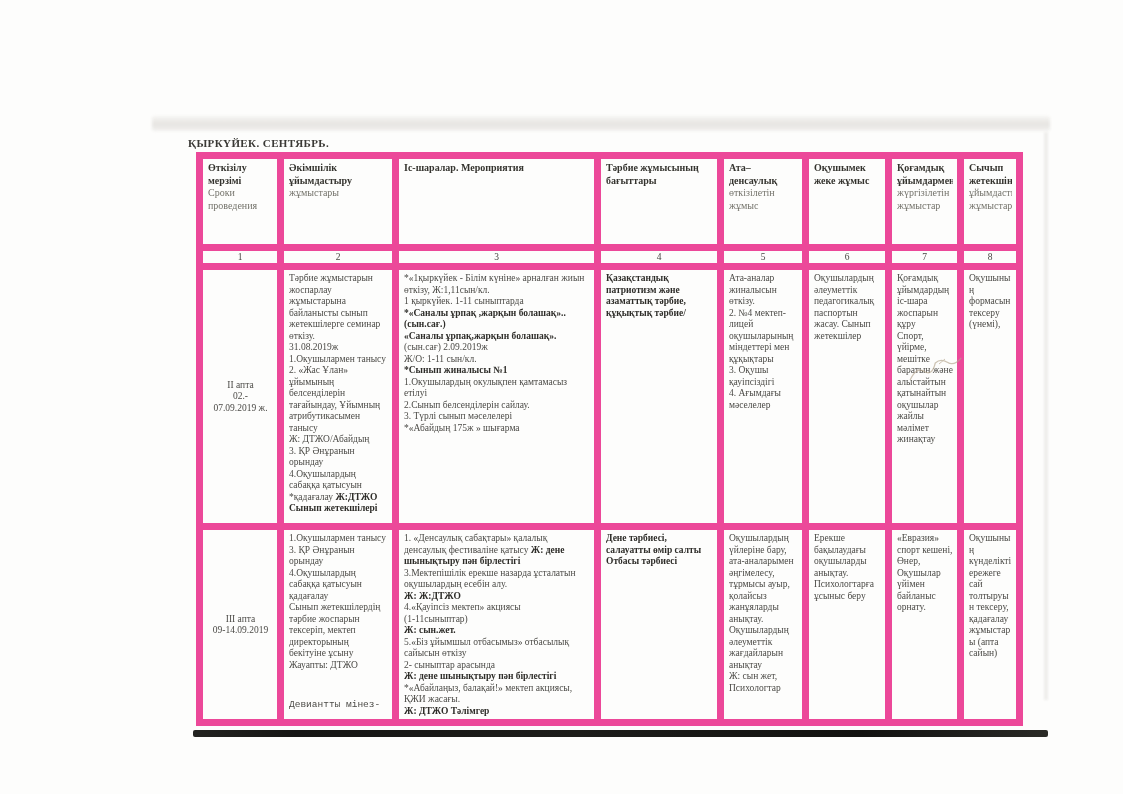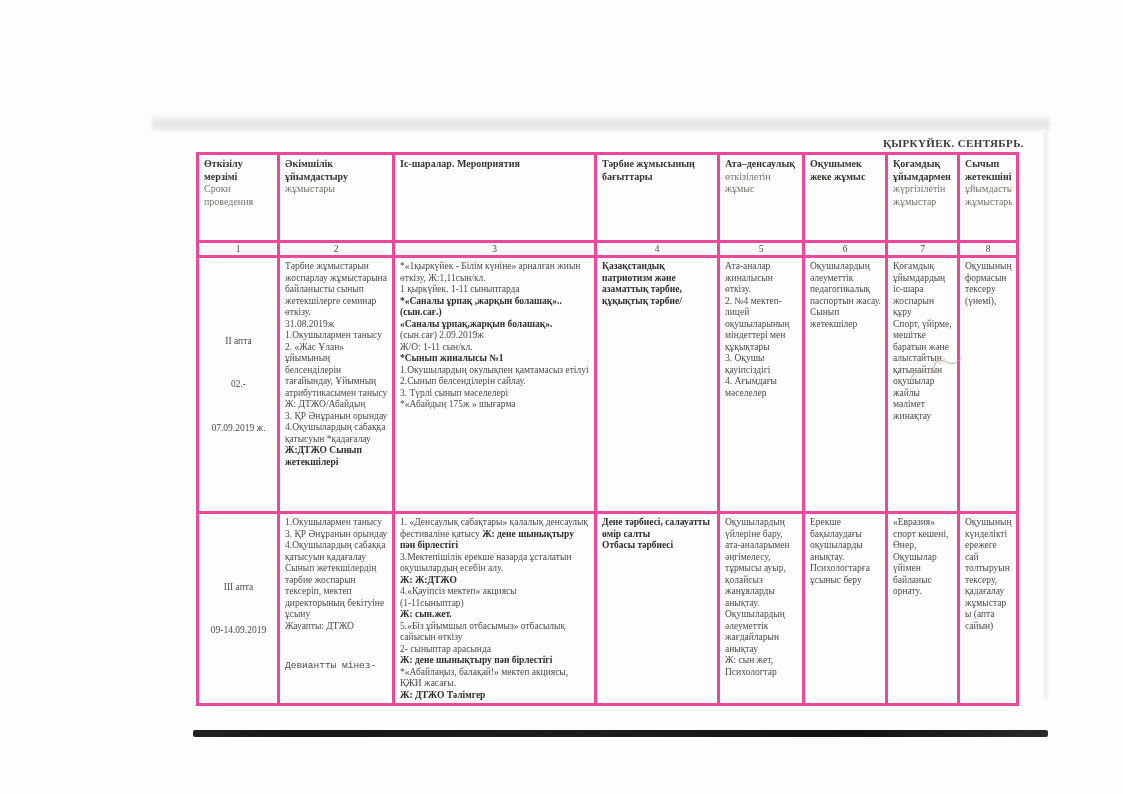--- a/index.html
+++ b/index.html
@@ -16,42 +16,42 @@
   .scan-edge-bottom{
     position:absolute;left:193px;top:730px;width:855px;height:7px;
     background:linear-gradient(90deg,#232320,#161614 12%,#1d1d1a 45%,#121210 78%,#2a2a26);
     border-radius:2px;
   }
   .right-shadow{
     position:absolute;left:1044px;top:132px;width:4px;height:568px;
     background:#efeeec;filter:blur(1px);
   }
   .page-title{
-    position:absolute;left:204px;top:137px;width:820px;
-    text-align:right;font-weight:bold;font-size:11px;color:#3a3935;
+    position:absolute;left:188px;top:137px;width:820px;
+    text-align:left;font-weight:bold;font-size:11px;color:#3a3935;
     letter-spacing:.4px;
   }
   table.plan{
     position:absolute;left:196px;top:152px;width:820px;
     border-collapse:collapse;table-layout:fixed;
   }
   table.plan td{
-    border:3px solid #ec4899;vertical-align:top;
+    border:7px solid #ec4899;vertical-align:top;
     padding:3px 4px 2px 5px;
     font-size:9.5px;line-height:11.5px;color:#4b4a46;
     overflow:hidden;
   }
   table.plan td .cellbox{overflow:hidden;}
   tr.hdr-row td .cellbox{height:80px;}
   tr.num-row td{padding:0;text-align:center;font-size:9.5px;line-height:12px;color:#454440;}
   tr.num-row td .cellbox{height:12px;}
   tr.r1 td .cellbox{height:248px;}
   tr.r2 td .cellbox{height:184px;}
   td.c-center{text-align:center;vertical-align:middle;}
-  td.c-center .cellbox{display:flex;flex-direction:column;justify-content:center;gap:32px;}
+  td.c-center .cellbox{display:flex;flex-direction:column;justify-content:center;}
   tr.hdr-row td{font-size:10px;line-height:12.5px;}
   tr.hdr-row span{font-weight:bold;color:#35342f;}
   tr.hdr-row span.rg{font-weight:normal;color:#74736b;}
   span.b{font-weight:bold;color:#2e2d29;}
   .blk{margin:0;}
   td.brk{word-break:break-word;overflow-wrap:anywhere;margin-top:8px;}
   .handwriting{position:absolute;left:905px;top:352px;opacity:.65;}
 </style>
 </head>
 <body>

